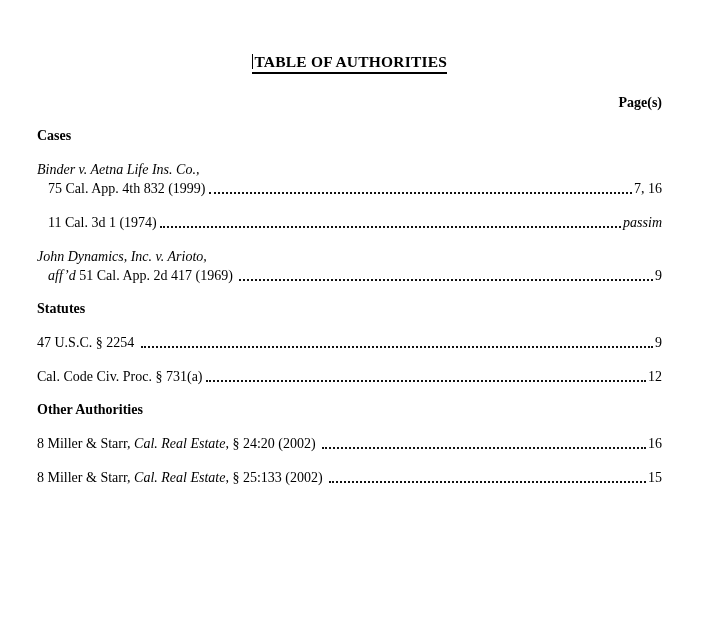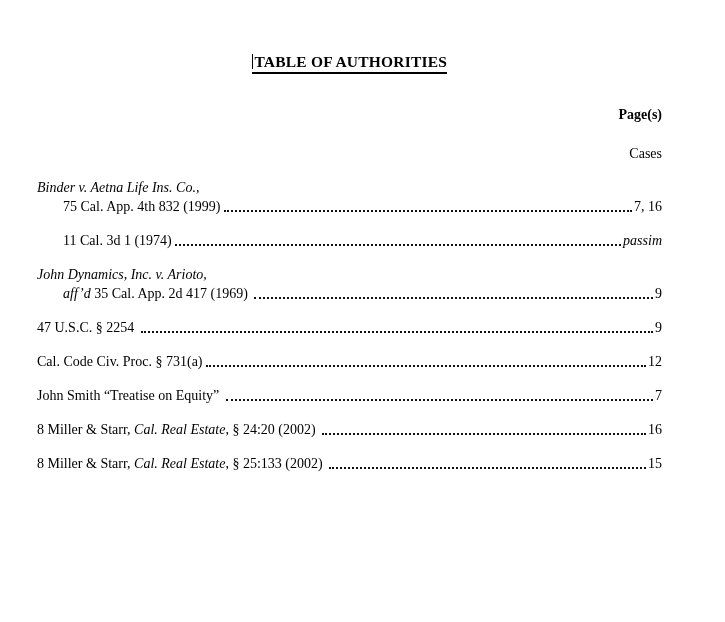--- a/index.html
+++ b/index.html
@@ -19,29 +19,29 @@
     font-weight:bold;font-size:15.5px;line-height:19px;
     letter-spacing:0.2px;
     padding-bottom:1px;
   }
   .text-cursor{
     display:inline-block;width:1.5px;height:15px;
     background:#000;vertical-align:-2px;margin-right:1px;
   }
   .pages-label{
     text-align:right;font-weight:bold;font-size:14px;line-height:19px;
-    margin-top:31px;
+    margin-top:19px;
   }
   .section-heading{
-    font-weight:normal;font-size:14px;line-height:19px;margin-top:20px;text-align:right;
+    font-weight:bold;font-size:14px;line-height:19px;margin-top:14px;
   }
   .entry{font-size:14px;line-height:19px;margin-top:15px;}
   .hang-line{font-style:italic;}
   .cite-line{display:flex;}
-  .cite-line.indent{margin-left:26px;}
+  .cite-line.indent{margin-left:11px;}
   .txt{white-space:pre;text-align:center;}
   .it{font-style:italic;}
   .leader{
     flex:1 1 auto;
     border-bottom:2px dotted #111;
     margin:0 2px 4px 3px;
     align-self:flex-end;
     min-width:12px;
   }
   .pg{white-space:pre;}
@@ -70,46 +70,41 @@
         <div class="cite-line indent">
           <span class="txt">11 Cal. 3d 1 (1974)</span>
           <span class="leader"></span>
           <span class="pg it">passim</span>
         </div>
       </div>
       <div class="entry">
         <div class="hang-line"><span class="txt it">John Dynamics, Inc. v. Arioto,</span></div>
         <div class="cite-line indent">
           <span class="txt it">aff’d</span>
-          <span class="txt"> 35 Cal. App. 2d 417 (1969) </span>
+          <span class="txt"> 51 Cal. App. 2d 417 (1969) </span>
           <span class="leader"></span>
           <span class="pg">9</span>
         </div>
       </div>
+      <div class="section-heading">Statutes</div>
       <div class="entry">
         <div class="cite-line">
           <span class="txt">47 U.S.C. § 2254 </span>
           <span class="leader"></span>
           <span class="pg">9</span>
         </div>
       </div>
       <div class="entry">
         <div class="cite-line">
           <span class="txt">Cal. Code Civ. Proc. § 731(a)</span>
           <span class="leader"></span>
           <span class="pg">12</span>
         </div>
       </div>
-      <div class="entry">
-        <div class="cite-line">
-          <span class="txt">John Smith “Treatise on Equity” </span>
-          <span class="leader"></span>
-          <span class="pg">7</span>
-        </div>
-      </div>
+      <div class="section-heading">Other Authorities</div>
       <div class="entry">
         <div class="cite-line">
           <span class="txt">8 Miller &amp; Starr, </span>
           <span class="txt it">Cal. Real Estate</span>
           <span class="txt">, § 24:20 (2002) </span>
           <span class="leader"></span>
           <span class="pg">16</span>
         </div>
       </div>
       <div class="entry">

